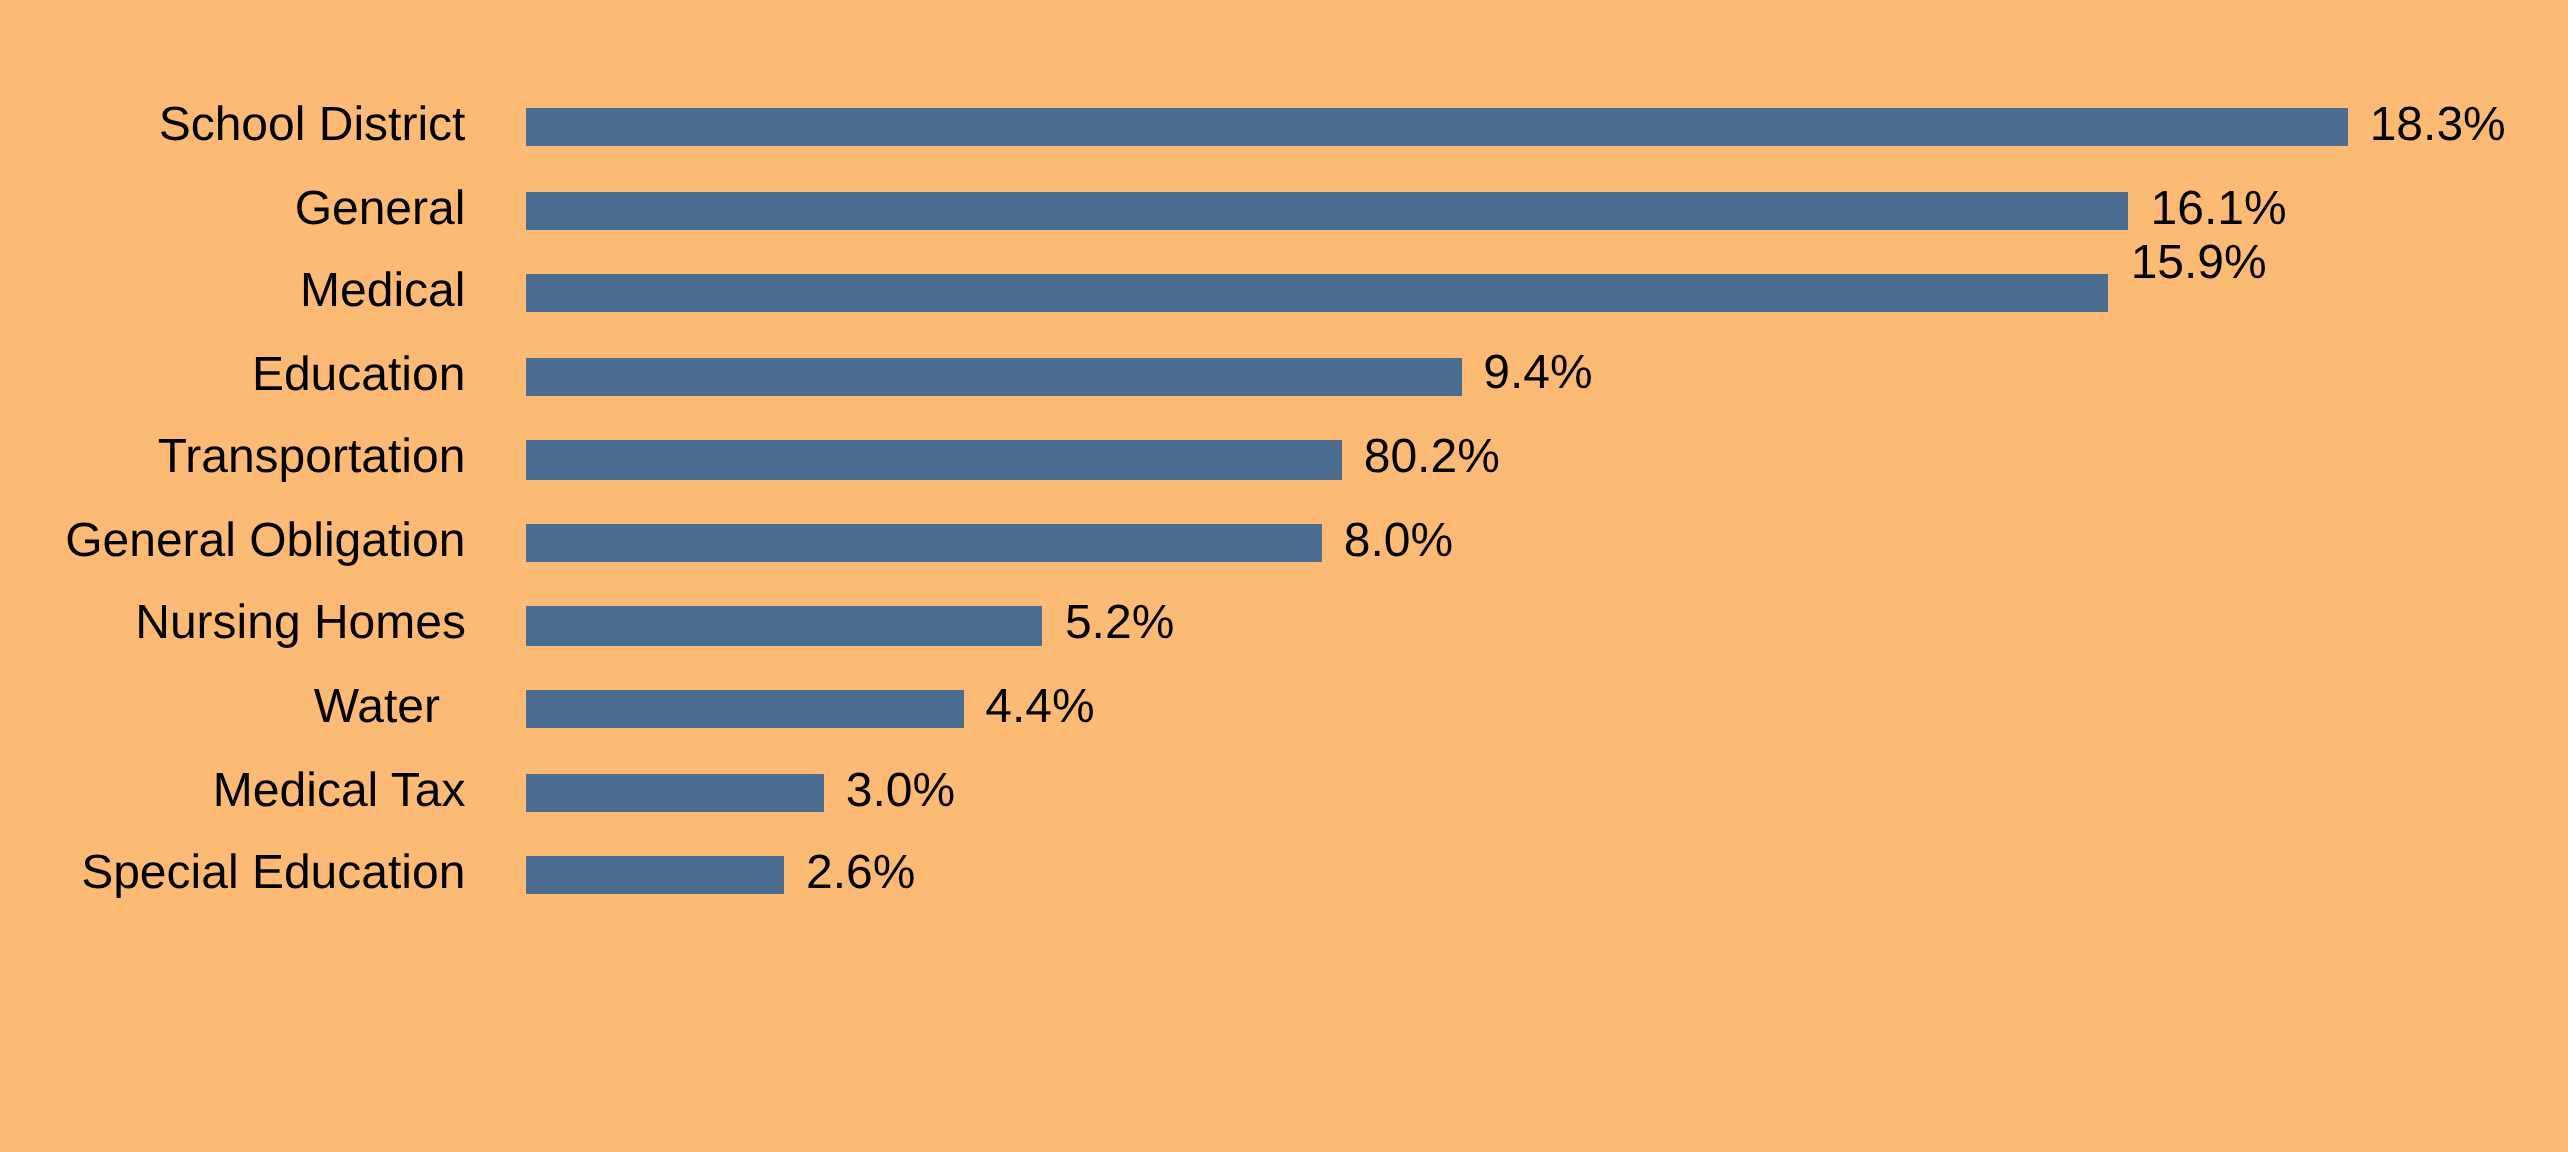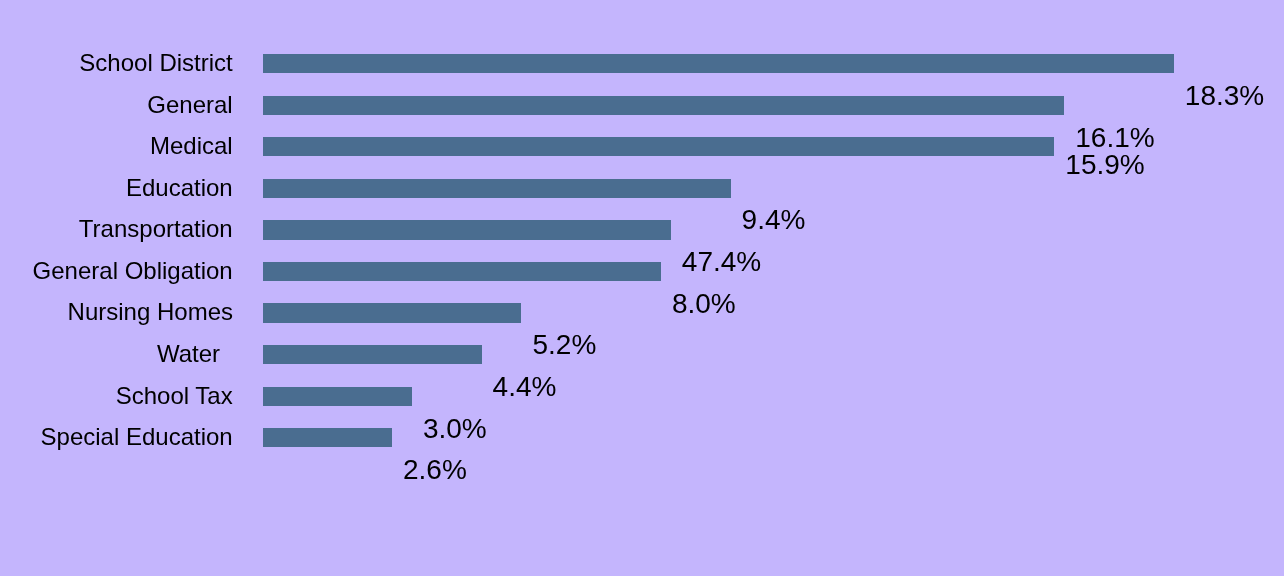--- a/index.html
+++ b/index.html
@@ -27,31 +27,30 @@
     transform:translateZ(0);
   }
   .bar-rect {
     position:absolute;
     display:block;
     background:#4a6d90;
   }
   .value-label {
     position:absolute;
     white-space:nowrap;
-    font-size:28px;
+    font-size:24px;
     line-height:28px;
     color:#000000;
     transform:translateZ(0);
-    margin-top:33px;
   }
 </style>
 </head>
 <body style="background-color: rgb(255, 255, 255);">
 
-<div id="chart-canvas" style="background-color: #c4b5fd;">
+<div id="chart-canvas" style="background-color: #fdba74;">
 
   <div id="plot-area">
   <div class="chart-row">
     <span class="category-label" style="top: 49.1px; right: 1051.3px; color: rgb(0, 0, 0);">School District</span>
     <span class="bar-rect" style="top: 54.1px; left: 262.5px; width: 911.34px; height: 19.2px; background-color: rgb(74, 109, 144);"></span>
     <span class="value-label" style="top: 49.1px; left: 1184.84px; color: rgb(0, 0, 0);">18.3%</span>
   </div>
   <div class="chart-row">
     <span class="category-label" style="top: 90.656px; right: 1051.3px; color: rgb(0, 0, 0);">General</span>
     <span class="bar-rect" style="top: 95.656px; left: 262.5px; width: 801.78px; height: 19.2px; background-color: rgb(74, 109, 144);"></span>
@@ -63,39 +62,39 @@
     <span class="value-label" style="top: 118px; left: 1065.32px; color: rgb(0, 0, 0);">15.9%</span>
   </div>
   <div class="chart-row">
     <span class="category-label" style="top: 173.768px; right: 1051.3px; color: rgb(0, 0, 0);">Education</span>
     <span class="bar-rect" style="top: 178.768px; left: 262.5px; width: 468.12px; height: 19.2px; background-color: rgb(74, 109, 144);"></span>
     <span class="value-label" style="top: 173px; left: 741.62px; color: rgb(0, 0, 0);">9.4%</span>
   </div>
   <div class="chart-row">
     <span class="category-label" style="top: 215.324px; right: 1051.3px; color: rgb(0, 0, 0);">Transportation</span>
     <span class="bar-rect" style="top: 220.324px; left: 262.5px; width: 408.36px; height: 19.2px; background-color: rgb(74, 109, 144);"></span>
-    <span class="value-label" style="top: 215.324px; left: 681.86px; color: rgb(0, 0, 0);">47.4%</span>
+    <span class="value-label" style="top: 215.324px; left: 681.86px; color: rgb(0, 0, 0);">80.2%</span>
   </div>
   <div class="chart-row">
     <span class="category-label" style="top: 256.88px; right: 1051.3px; color: rgb(0, 0, 0);">General Obligation</span>
     <span class="bar-rect" style="top: 261.88px; left: 262.5px; width: 398.4px; height: 19.2px; background-color: rgb(74, 109, 144);"></span>
     <span class="value-label" style="top: 256.88px; left: 671.9px; color: rgb(0, 0, 0);">8.0%</span>
   </div>
   <div class="chart-row">
     <span class="category-label" style="top: 298.436px; right: 1051px; color: rgb(0, 0, 0);">Nursing Homes</span>
     <span class="bar-rect" style="top: 303.436px; left: 262.5px; width: 258.96px; height: 19.2px; background-color: rgb(74, 109, 144);"></span>
     <span class="value-label" style="top: 298.436px; left: 532.46px; color: rgb(0, 0, 0);">5.2%</span>
   </div>
   <div class="chart-row">
     <span class="category-label" style="top: 339.992px; right: 1064px; color: rgb(0, 0, 0);">Water</span>
     <span class="bar-rect" style="top: 344.992px; left: 262.5px; width: 219.12px; height: 19.2px; background-color: rgb(74, 109, 144);"></span>
     <span class="value-label" style="top: 339.992px; left: 492.62px; color: rgb(0, 0, 0);">4.4%</span>
   </div>
   <div class="chart-row">
-    <span class="category-label" style="top: 381.548px; right: 1051.3px; color: rgb(0, 0, 0);">School Tax</span>
+    <span class="category-label" style="top: 381.548px; right: 1051.3px; color: rgb(0, 0, 0);">Medical Tax</span>
     <span class="bar-rect" style="top: 386.548px; left: 262.5px; width: 149.4px; height: 19.2px; background-color: rgb(74, 109, 144);"></span>
     <span class="value-label" style="top: 381.548px; left: 422.9px; color: rgb(0, 0, 0);">3.0%</span>
   </div>
   <div class="chart-row">
     <span class="category-label" style="top: 423.104px; right: 1051.3px; color: rgb(0, 0, 0);">Special Education</span>
     <span class="bar-rect" style="top: 428.104px; left: 262.5px; width: 129.48px; height: 19.2px; background-color: rgb(74, 109, 144);"></span>
     <span class="value-label" style="top: 423.104px; left: 402.98px; color: rgb(0, 0, 0);">2.6%</span>
   </div>
   </div>
 

